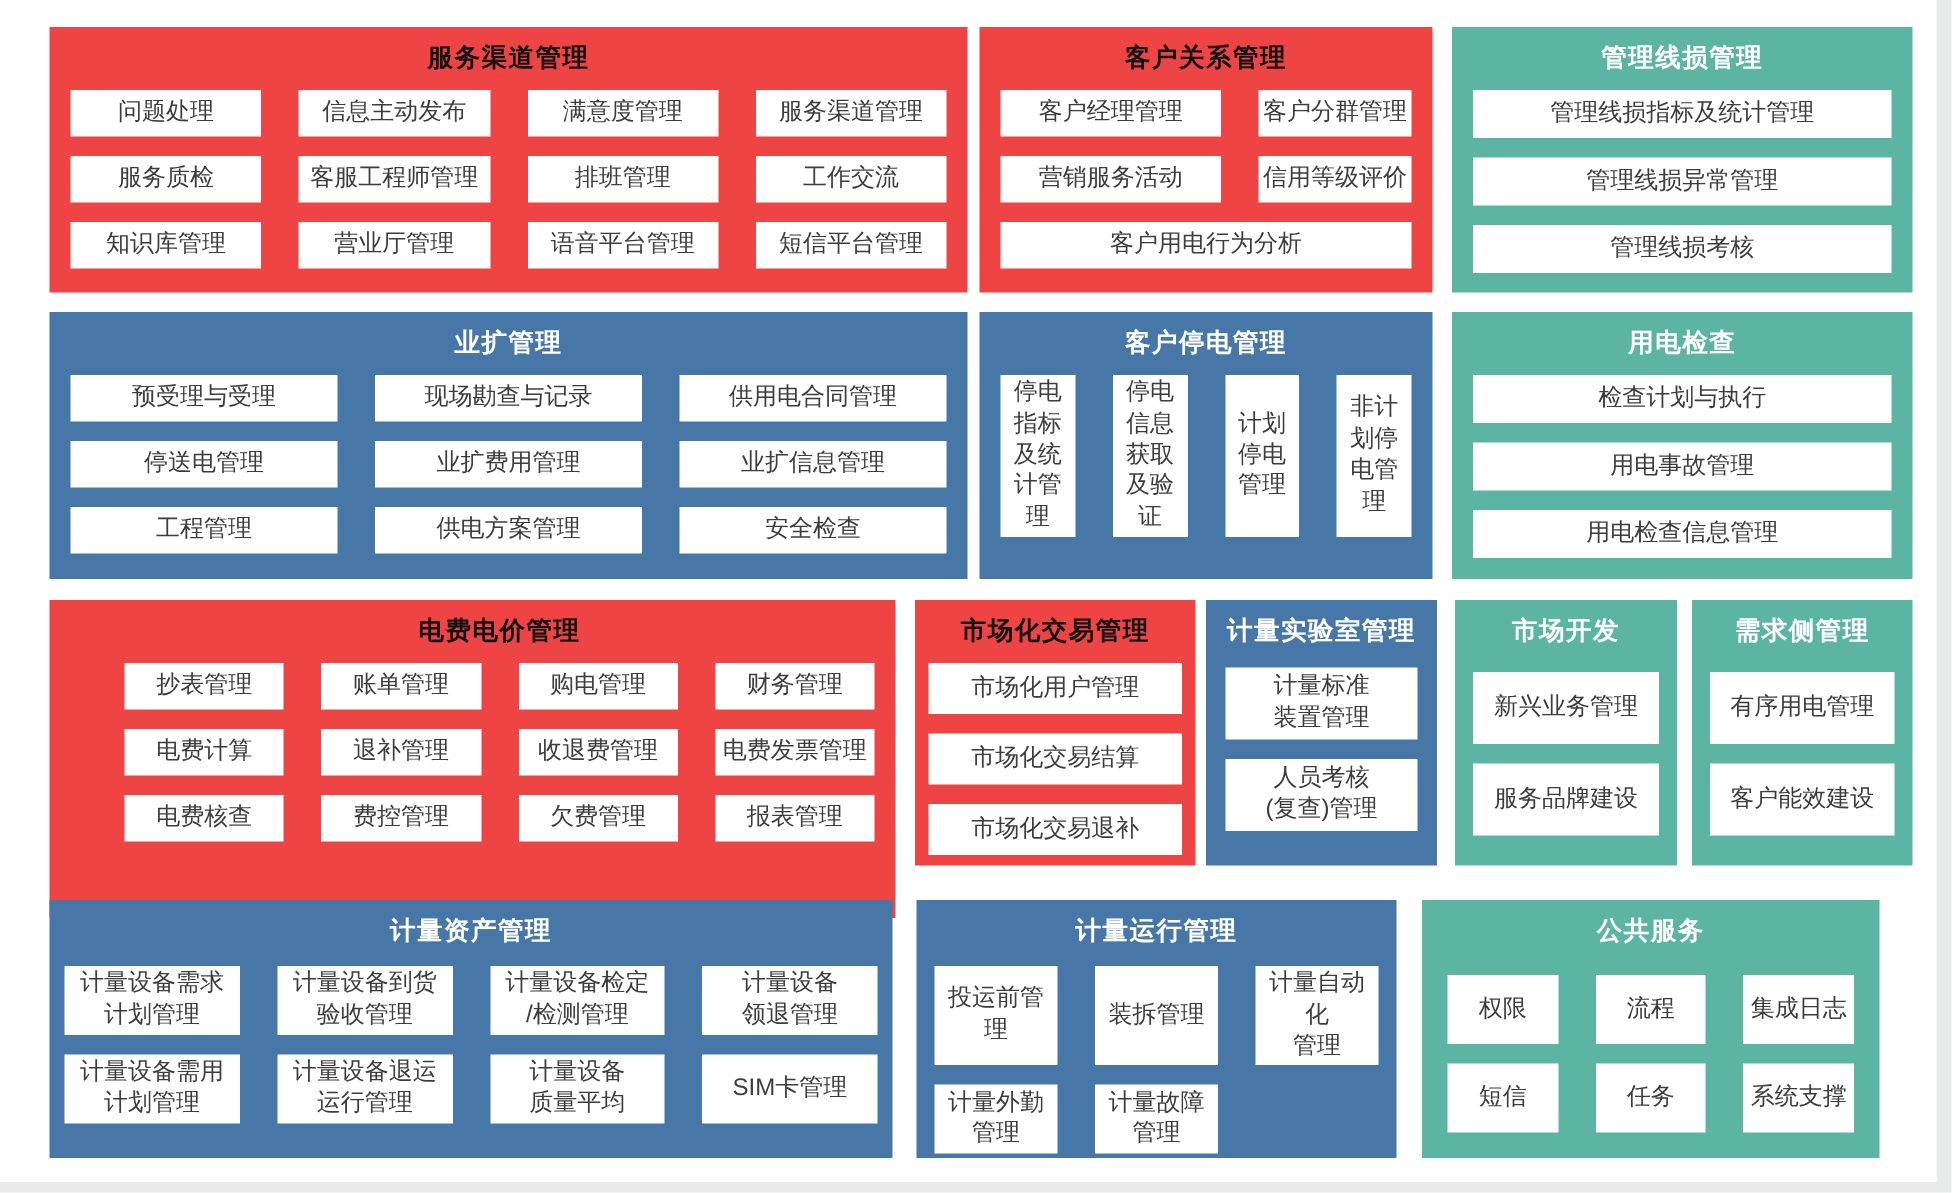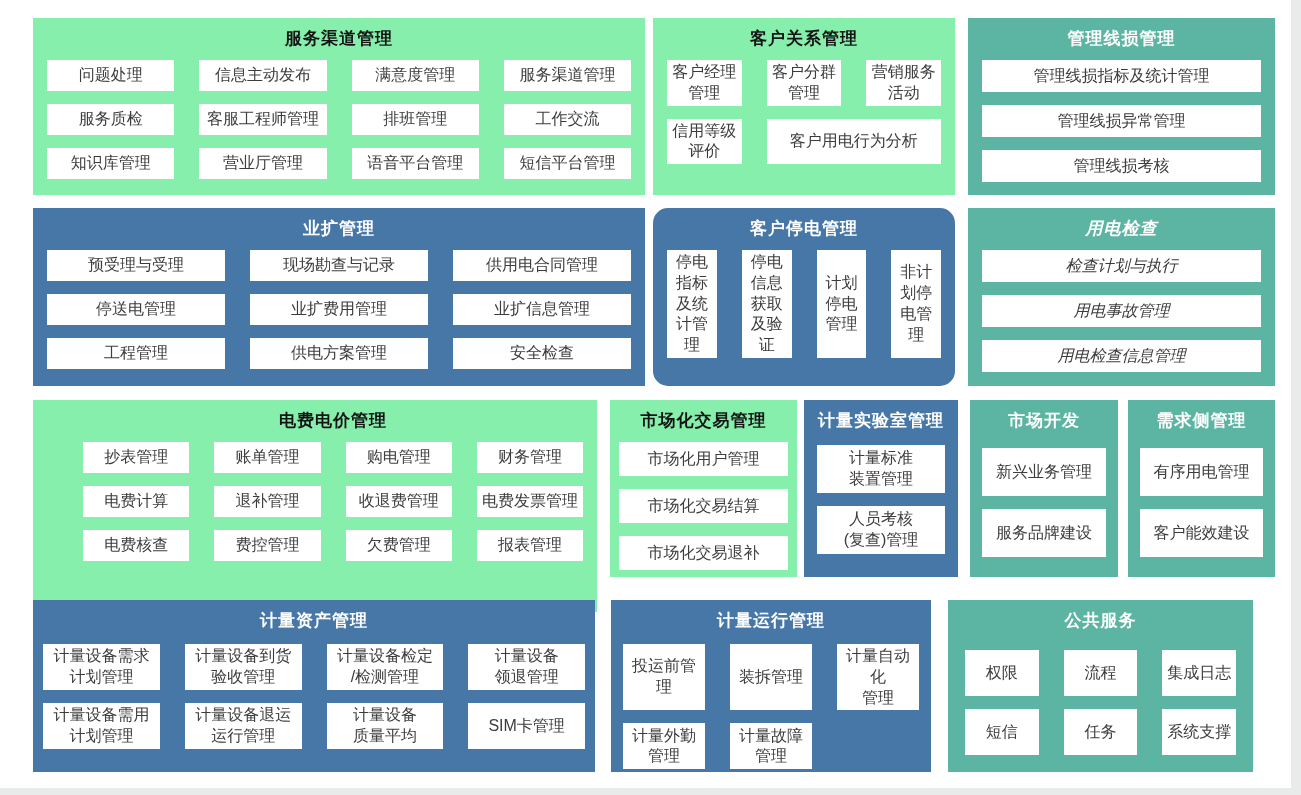--- a/index.html
+++ b/index.html
@@ -8,21 +8,21 @@
     background:#e9eaea;
     font-family:"Liberation Sans","DejaVu Sans",sans-serif;
   }
   .page{
     position:relative;width:1291px;height:788px;background:#ffffff;overflow:hidden;
   }
   .row{position:absolute;display:flex;}
   .panel{
     box-sizing:border-box;display:flex;flex-direction:column;flex:0 0 auto;
   }
-  .panel.light{background:#86efac;}
+  .panel.light{background:#ef4444;}
   .panel.dark {background:#4677a7;}
   .panel.teal {background:#5cb5a2;}
   .panel-title{
     flex:0 0 auto;height:40px;display:flex;align-items:center;justify-content:center;
     font-size:17px;font-weight:700;letter-spacing:1px;color:#141414;
     white-space:nowrap;
   }
   .panel.dark .panel-title,.panel.teal .panel-title{color:#ffffff;}
   .panel-body{
     display:grid;gap:13px 25px;padding:2px 14px 14px;align-content:start;
@@ -52,21 +52,21 @@
           <div class="btn">排班管理</div>
           <div class="btn">工作交流</div>
           <div class="btn">知识库管理</div>
           <div class="btn">营业厅管理</div>
           <div class="btn">语音平台管理</div>
           <div class="btn">短信平台管理</div>
         </div>
       </div>
       <div class="panel light" style="width: 302px; height: 177px; margin-right: 13px;">
         <div class="panel-title">客户关系管理</div>
-        <div class="panel-body" style="grid-template-columns: repeat(3, 1fr);">
+        <div class="panel-body" style="grid-template-columns: repeat(1, 1fr);">
           <div class="btn">客户经理管理</div>
           <div class="btn">客户分群管理</div>
           <div class="btn">营销服务活动</div>
           <div class="btn">信用等级评价</div>
           <div class="btn" style="grid-column: span 2;">客户用电行为分析</div>
         </div>
       </div>
       <div class="panel teal" style="width: 307px; height: 177px; margin-right: 0px;">
         <div class="panel-title">管理线损管理</div>
         <div class="panel-body" style="grid-template-columns: repeat(1, 1fr); --btnh: 32px;">
@@ -84,32 +84,32 @@
           <div class="btn">现场勘查与记录</div>
           <div class="btn">供用电合同管理</div>
           <div class="btn">停送电管理</div>
           <div class="btn">业扩费用管理</div>
           <div class="btn">业扩信息管理</div>
           <div class="btn">工程管理</div>
           <div class="btn">供电方案管理</div>
           <div class="btn">安全检查</div>
         </div>
       </div>
-      <div class="panel dark" style="width: 302px; height: 178px; margin-right: 13px; border-radius: 15px;">
+      <div class="panel dark" style="width: 302px; height: 178px; margin-right: 13px;">
         <div class="panel-title">客户停电管理</div>
         <div class="panel-body" style="grid-template-columns: repeat(4, 1fr);">
           <div class="btn">停电指标
 及统计管理</div>
           <div class="btn">停电信息获取
 及验证</div>
           <div class="btn">计划停电管理</div>
           <div class="btn">非计划停电管理</div>
         </div>
       </div>
-      <div class="panel teal" style="width: 307px; height: 178px; margin-right: 0px; font-style: italic;">
+      <div class="panel teal" style="width: 307px; height: 178px; margin-right: 0px;">
         <div class="panel-title">用电检查</div>
         <div class="panel-body" style="grid-template-columns: repeat(1, 1fr); --btnh: 32px;">
           <div class="btn">检查计划与执行</div>
           <div class="btn">用电事故管理</div>
           <div class="btn">用电检查信息管理</div>
         </div>
       </div>
     </div>
     <div class="row" style="top: 400px; left: 33px;">
       <div class="panel light" style="width: 564px; height: 212px; margin-right: 13px; padding-left: 36px;">

